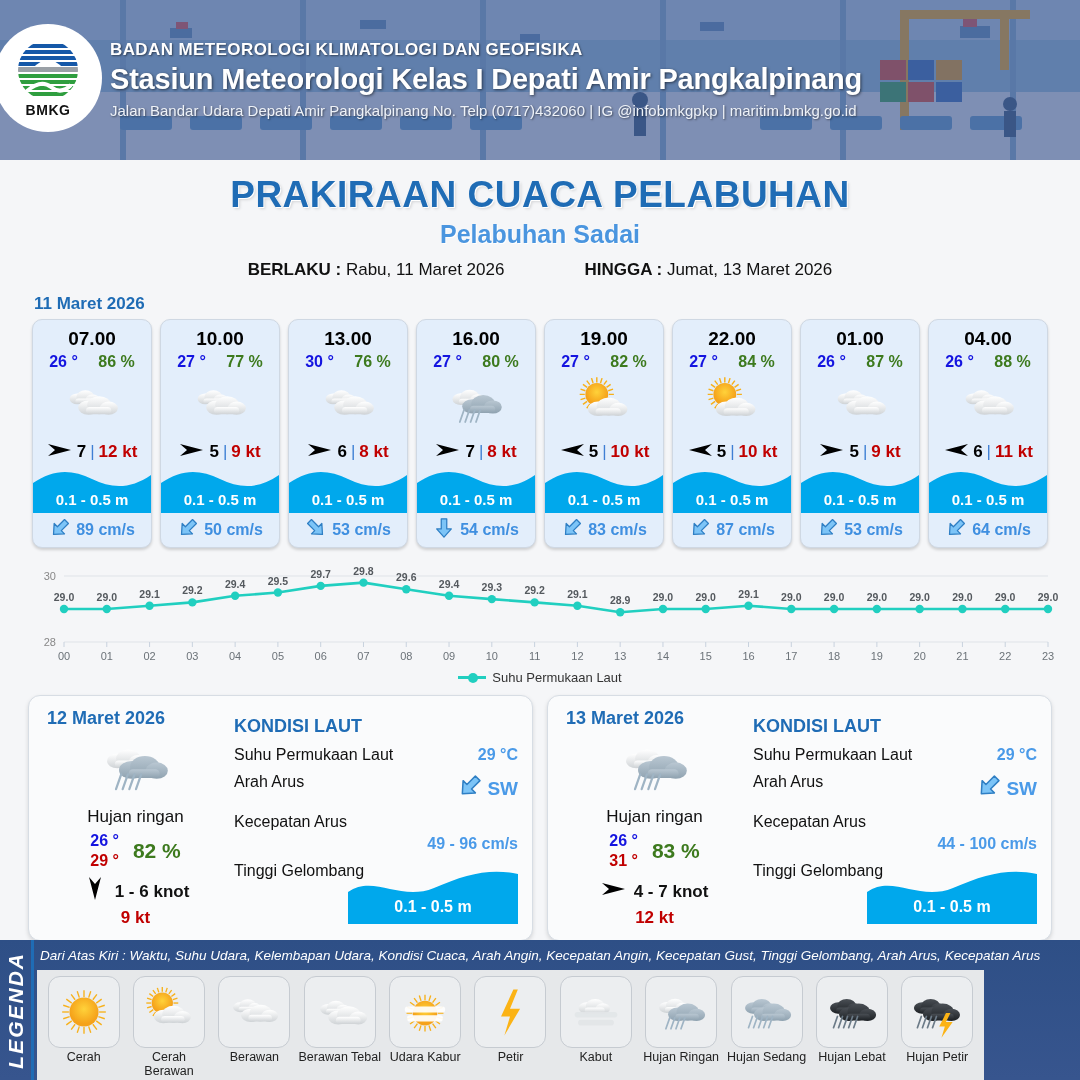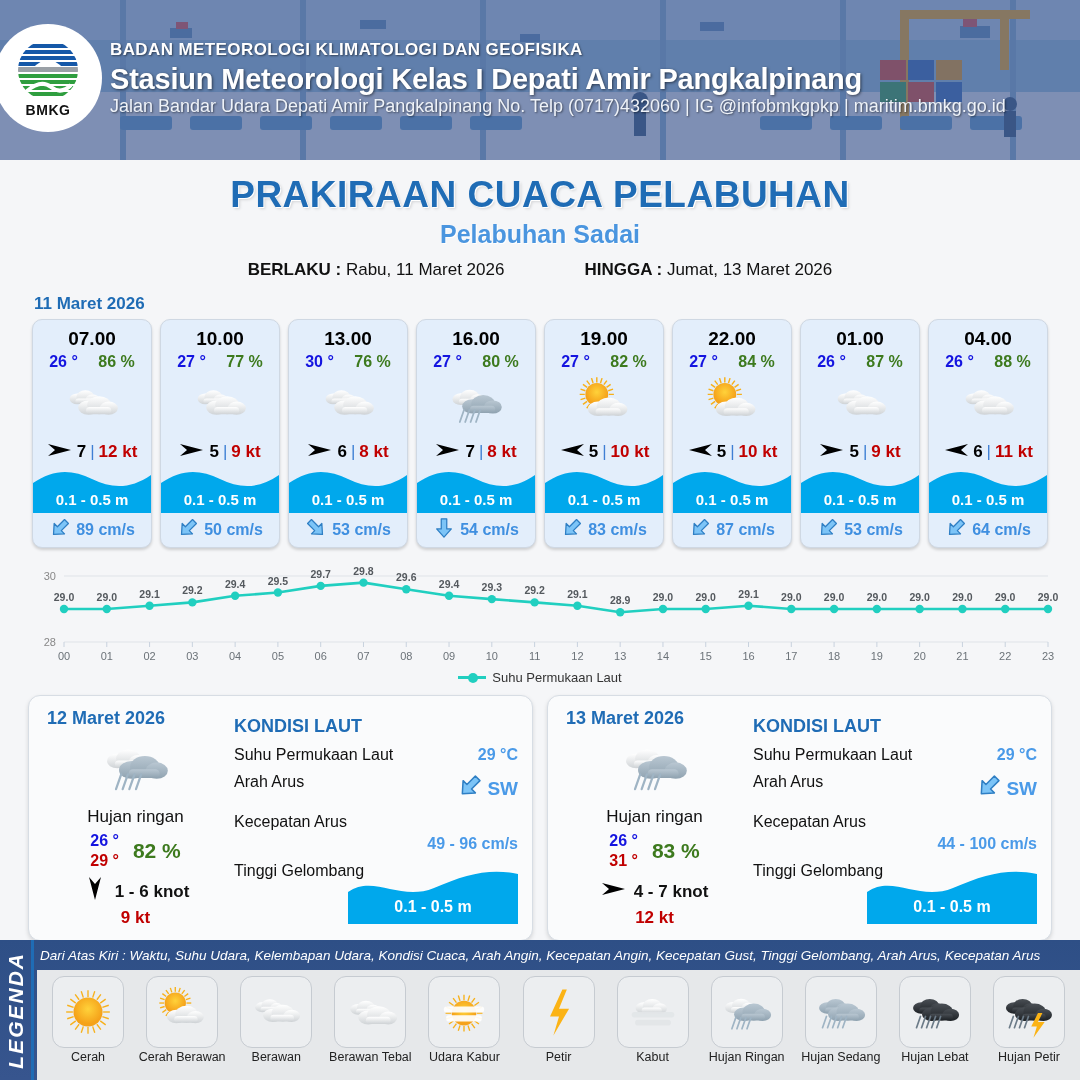--- a/index.html
+++ b/index.html
@@ -23,21 +23,21 @@
     background:#fff; border-radius:50%; z-index:5;
     display:flex; flex-direction:column; align-items:center; justify-content:center;
   }
   .logo-circle { width:62px; height:62px; border-radius:50%; position:relative; overflow:hidden; }
   .logo-txt { font-size:14px; font-weight:bold; color:#111; letter-spacing:.5px; margin-top:1px; }
   .hdr-text { position:absolute; left:110px; top:40px; z-index:5; }
   .hdr-line1 { color:#fff; font-size:17px; font-weight:bold; letter-spacing:.4px;
                text-shadow:1px 1px 2px rgba(0,0,0,.5); }
   .hdr-line2 { color:#fff; font-size:29px; font-weight:bold; letter-spacing:-.2px; margin-top:3px;
                text-shadow:1px 1px 3px rgba(0,0,0,.55); }
-  .hdr-line3 { color:#eef2f8; font-size:18px; 
+  .hdr-line3 { color:#eef2f8; font-size:15px; margin-top:6px;
                text-shadow:1px 1px 2px rgba(0,0,0,.5); }
 
   
   .title-wrap { text-align:center; padding-top:14px; }
   .title-main { font-size:37px; font-weight:bold; color:#1f6cb5; letter-spacing:.5px;
                 text-shadow:1px 1px 0 #fff, 2px 2px 3px rgba(0,0,0,.13); }
   .title-sub { font-size:25px; font-weight:bold; color:#4a95df; margin-top:4px;
                text-shadow:1px 1px 0 #fff; }
   .valid-row { margin-top:11px; font-size:17px; color:#111; display:flex;
                justify-content:center; gap:80px; }
@@ -117,21 +117,21 @@
     position:absolute; left:0; top:0; width:34px; height:140px;
     display:flex; align-items:center; justify-content:center;
     border-right:3px solid #1f6cb5;
   }
   .legenda-side span {
     writing-mode:vertical-rl; transform:rotate(180deg);
     color:#fff; font-size:21px; font-weight:bold; font-style:italic; letter-spacing:2px;
   }
   .legenda-cap { position:absolute; left:40px; top:8px; color:#fff; font-size:13.5px;
                  font-style:italic; white-space:nowrap; }
-  .legenda-strip { position:absolute; left:37px; top:30px; width:1043px; height:110px;
+  .legenda-strip { position:absolute; left:37px; top:30px; width:947px; height:110px;
                    background:#e6e8ea; display:flex; align-items:flex-start;
                    padding:6px 4px 0 4px; }
   .leg-item { width:95px; text-align:center; }
   .leg-box { width:72px; height:72px; margin:0 auto; background:#eceef0;
              border:1px solid #c6cbd1; border-radius:12px;
              display:flex; align-items:center; justify-content:center; }
   .leg-lbl { font-size:12.5px; color:#222; margin-top:2px; }
 </style>
 </head>
 <body>

